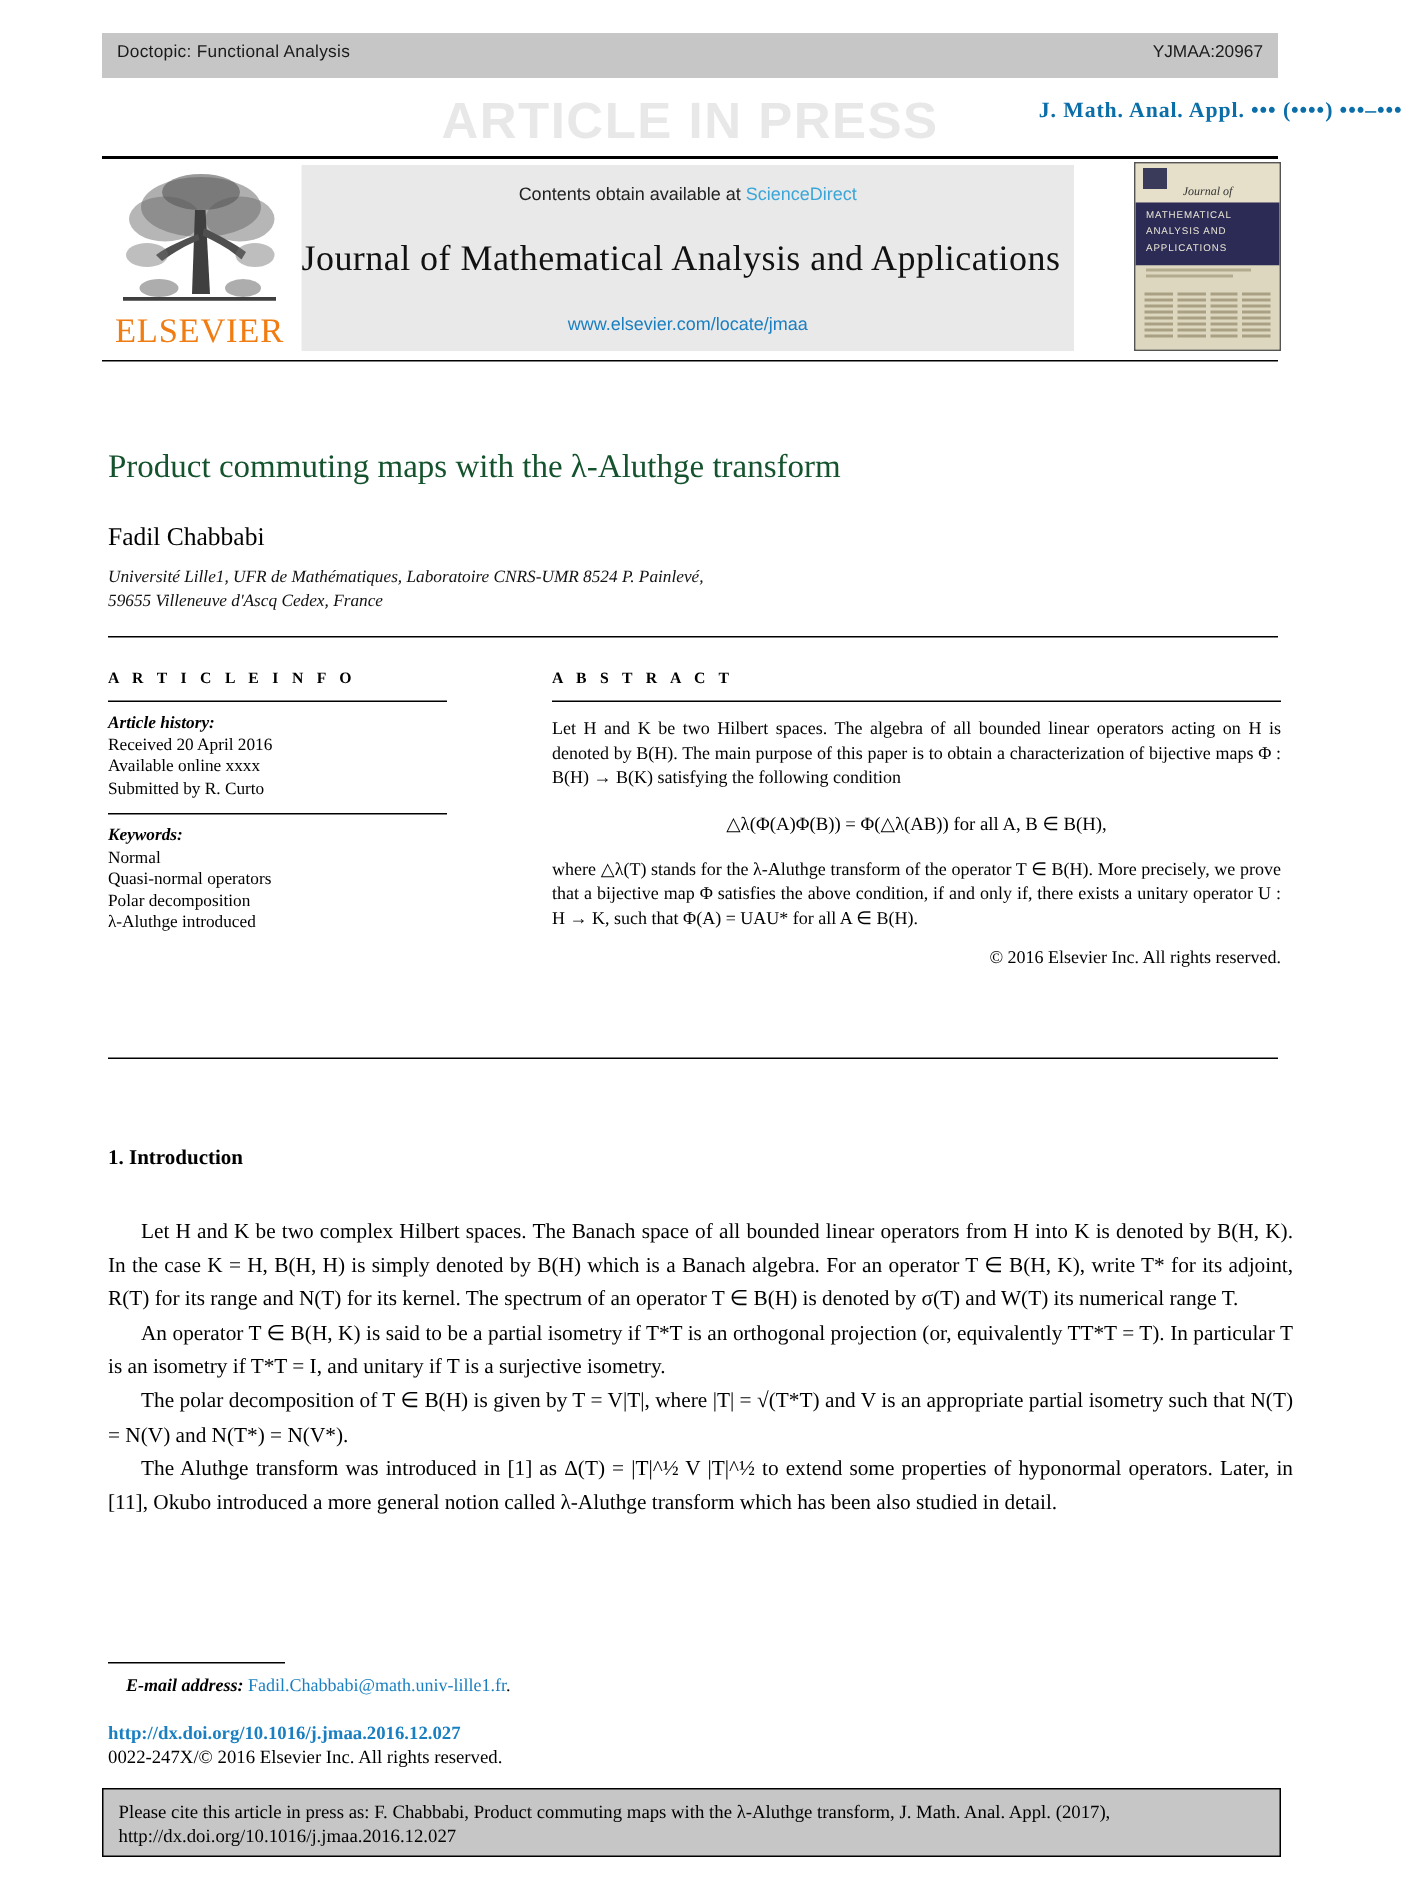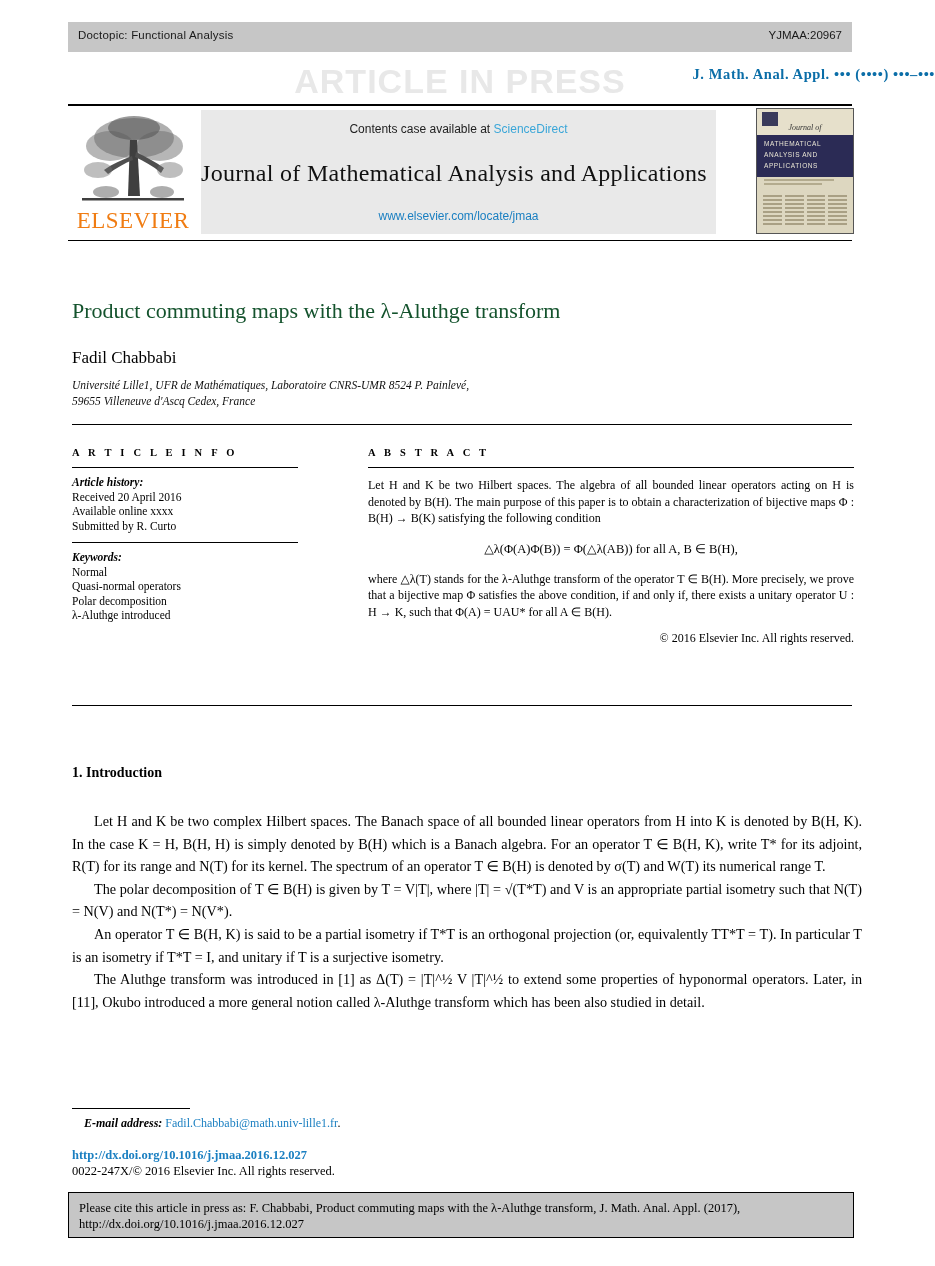--- a/index.html
+++ b/index.html
@@ -446,21 +446,21 @@
           <rect x="4" y="86" width="102" height="2.5" fill="#3f3f3f"></rect>
           <ellipse cx="28" cy="80" rx="13" ry="6" fill="#5c5c5c" opacity="0.5"></ellipse>
           <ellipse cx="84" cy="80" rx="12" ry="6" fill="#5c5c5c" opacity="0.5"></ellipse>
         </g>
       </svg>
       <div class="els-word">ELSEVIER</div>
     </div>
 
     <div class="mast-center">
       <div class="contents-line">
-        <span>Contents case available at</span>
+        <span>Contents obtain available at</span>
         <a href="#">ScienceDirect</a>
       </div>
       <div class="journal-title">Journal of Mathematical Analysis and Applications</div>
       <div class="journal-url">www.elsevier.com/locate/jmaa</div>
     </div>
 
     <div class="cover-thumb">
       <div class="cover-top">
         <div class="cover-els-mark"></div>
         <div class="cover-journalof">Journal of</div>
@@ -557,22 +557,22 @@
     <div class="abs-text">where △λ(T) stands for the λ-Aluthge transform of the operator T ∈ B(H). More precisely, we prove that a bijective map Φ satisfies the above condition, if and only if, there exists a unitary operator U : H → K, such that Φ(A) = UAU* for all A ∈ B(H).</div>
     <div class="abs-copy">© 2016 Elsevier Inc. All rights reserved.</div>
   </div>
 
   <div class="rule-abs-bottom"></div>
 
   <div class="sec-head">1.  Introduction</div>
 
   <div class="body-text">
     <p class="first">Let H and K be two complex Hilbert spaces. The Banach space of all bounded linear operators from H into K is denoted by B(H, K). In the case K = H, B(H, H) is simply denoted by B(H) which is a Banach algebra. For an operator T ∈ B(H, K), write T* for its adjoint, R(T) for its range and N(T) for its kernel. The spectrum of an operator T ∈ B(H) is denoted by σ(T) and W(T) its numerical range T.</p>
+    <p>An operator T ∈ B(H, K) is said to be a partial isometry if T*T is an orthogonal projection (or, equivalently TT*T = T). In particular T is an isometry if T*T = I, and unitary if T is a surjective isometry.</p>
     <p>The polar decomposition of T ∈ B(H) is given by T = V|T|, where |T| = √(T*T) and V is an appropriate partial isometry such that N(T) = N(V) and N(T*) = N(V*).</p>
-    <p>An operator T ∈ B(H, K) is said to be a partial isometry if T*T is an orthogonal projection (or, equivalently TT*T = T). In particular T is an isometry if T*T = I, and unitary if T is a surjective isometry.</p>
     <p>The Aluthge transform was introduced in [1] as Δ(T) = |T|^½ V |T|^½ to extend some properties of hyponormal operators. Later, in [11], Okubo introduced a more general notion called λ-Aluthge transform which has been also studied in detail.</p>
   </div>
 
   <div class="foot-rule"></div>
   <div class="foot-email">
     <span class="lab">E-mail address:</span>
     <a href="#">Fadil.Chabbabi@math.univ-lille1.fr</a><span>.</span>
   </div>
   <div class="foot-doi">http://dx.doi.org/10.1016/j.jmaa.2016.12.027</div>
   <div class="foot-issn">0022-247X/© 2016 Elsevier Inc. All rights reserved.</div>

